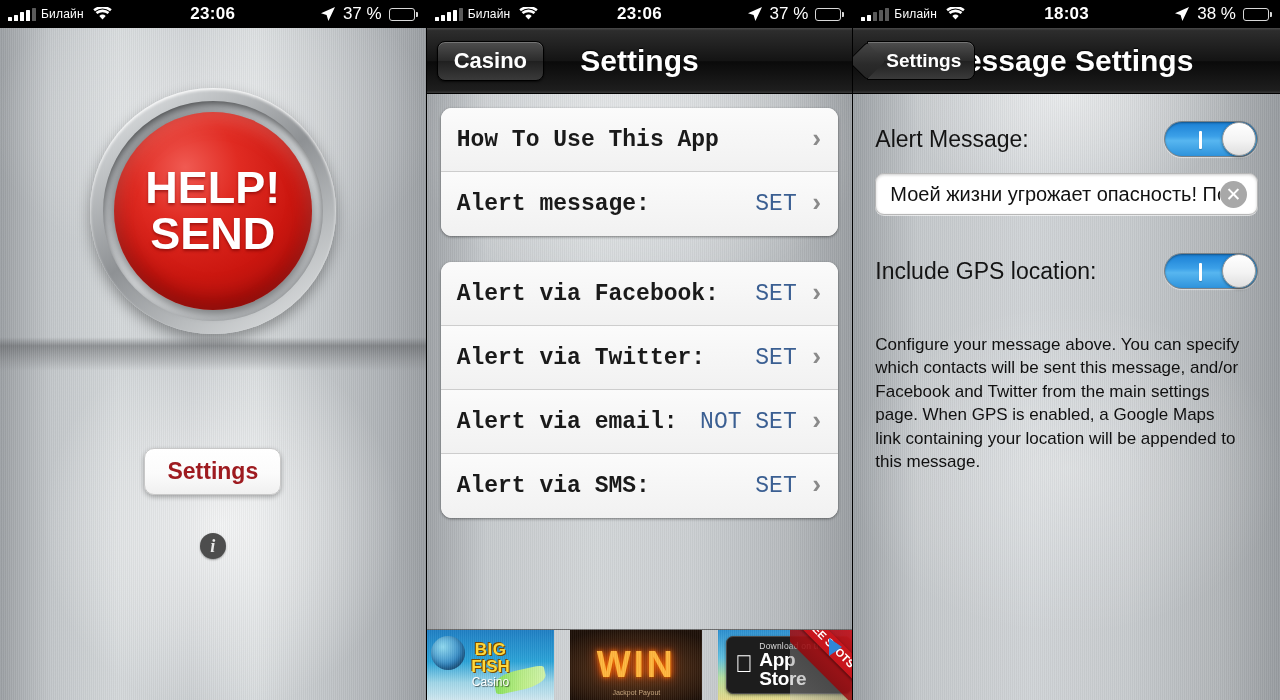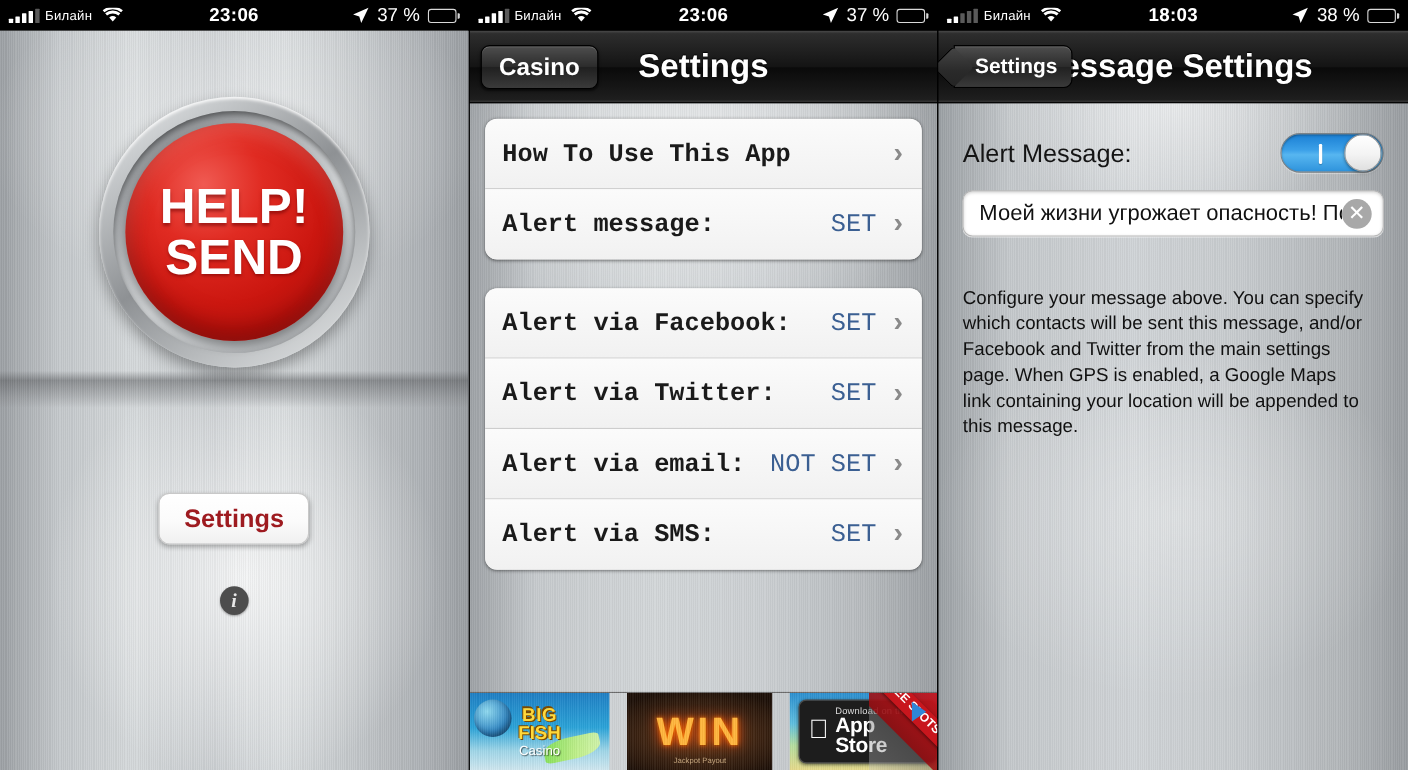--- a/index.html
+++ b/index.html
@@ -579,18 +579,25 @@
           <span class="mark"></span>
           <span class="knob"></span>
         </span>
       </div>
 
       <div class="textfield">
         <span class="tf-text">Моей жизни угрожает опасность! Помо…</span>
         <span class="clear-btn">✕</span>
       </div>
 
+      <div class="setting-row sr-2">
+        <span class="sr-label">Include GPS location:</span>
+        <span class="toggle">
+          <span class="mark"></span>
+          <span class="knob"></span>
+        </span>
+      </div>
 
       <p class="p3-desc">Configure your message above.  You can specify which contacts will be sent this message, and/or Facebook and Twitter from the main settings page.  When GPS is enabled, a Google Maps link containing your location will be appended to this message.</p>
     </div>
   </div>
 
 </div>
 
 </body></html>

